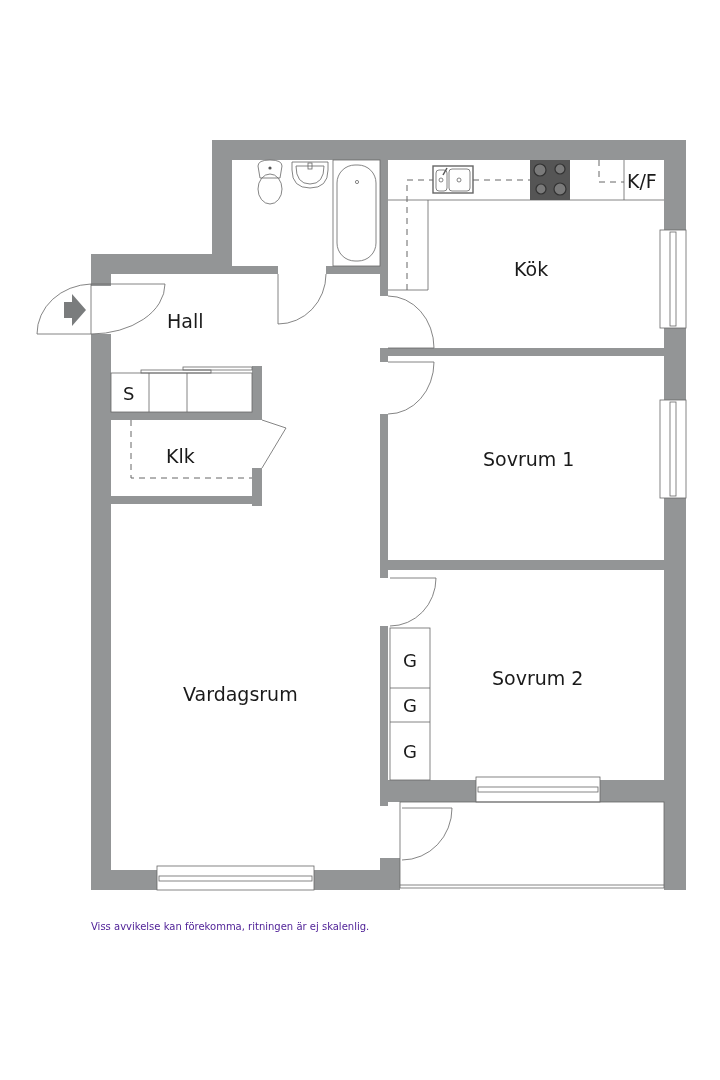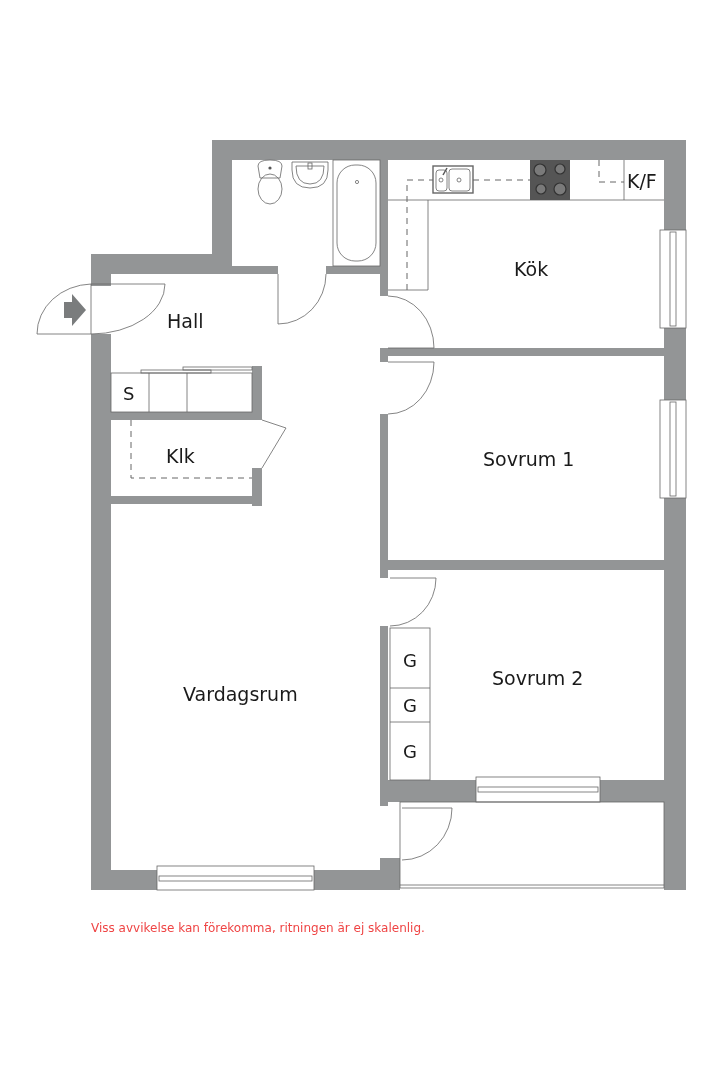--- a/index.html
+++ b/index.html
@@ -4,21 +4,21 @@
 <style>
   html, body { margin: 0; padding: 0; background: #ffffff; }
   body { width: 720px; height: 1080px; position: relative; overflow: hidden; font-family: "DejaVu Sans", sans-serif; }
   #plan { position: absolute; left: 0; top: 0; width: 720px; height: 1080px; }
   .wall { fill: #939596; }
   .thin { fill: none; stroke: #666; stroke-width: 0.8; }
   .dash { fill: none; stroke: #666; stroke-width: 1; stroke-dasharray: 6 5; }
   .white { fill: #ffffff; }
   .label { font-family: "DejaVu Sans", sans-serif; font-size: 19px; fill: #1a1a1a; }
   .small-label { font-family: "DejaVu Sans", sans-serif; font-size: 18px; fill: #1a1a1a; }
-  .disclaimer { position: absolute; left: 91px; top: 921px; font-size: 12px; color: #ef4444; font-family: "DejaVu Sans", sans-serif; }
+  .disclaimer { position: absolute; left: 91px; top: 921px; font-size: 10px; color: #4c1d95; font-family: "DejaVu Sans", sans-serif; }
 </style>
 </head>
 <body>
 
 <svg id="plan" viewBox="0 0 720 1080" xmlns="http://www.w3.org/2000/svg">
 
   <g>
 
     <rect class="wall" x="212" y="140" width="474" height="20"></rect>
 

